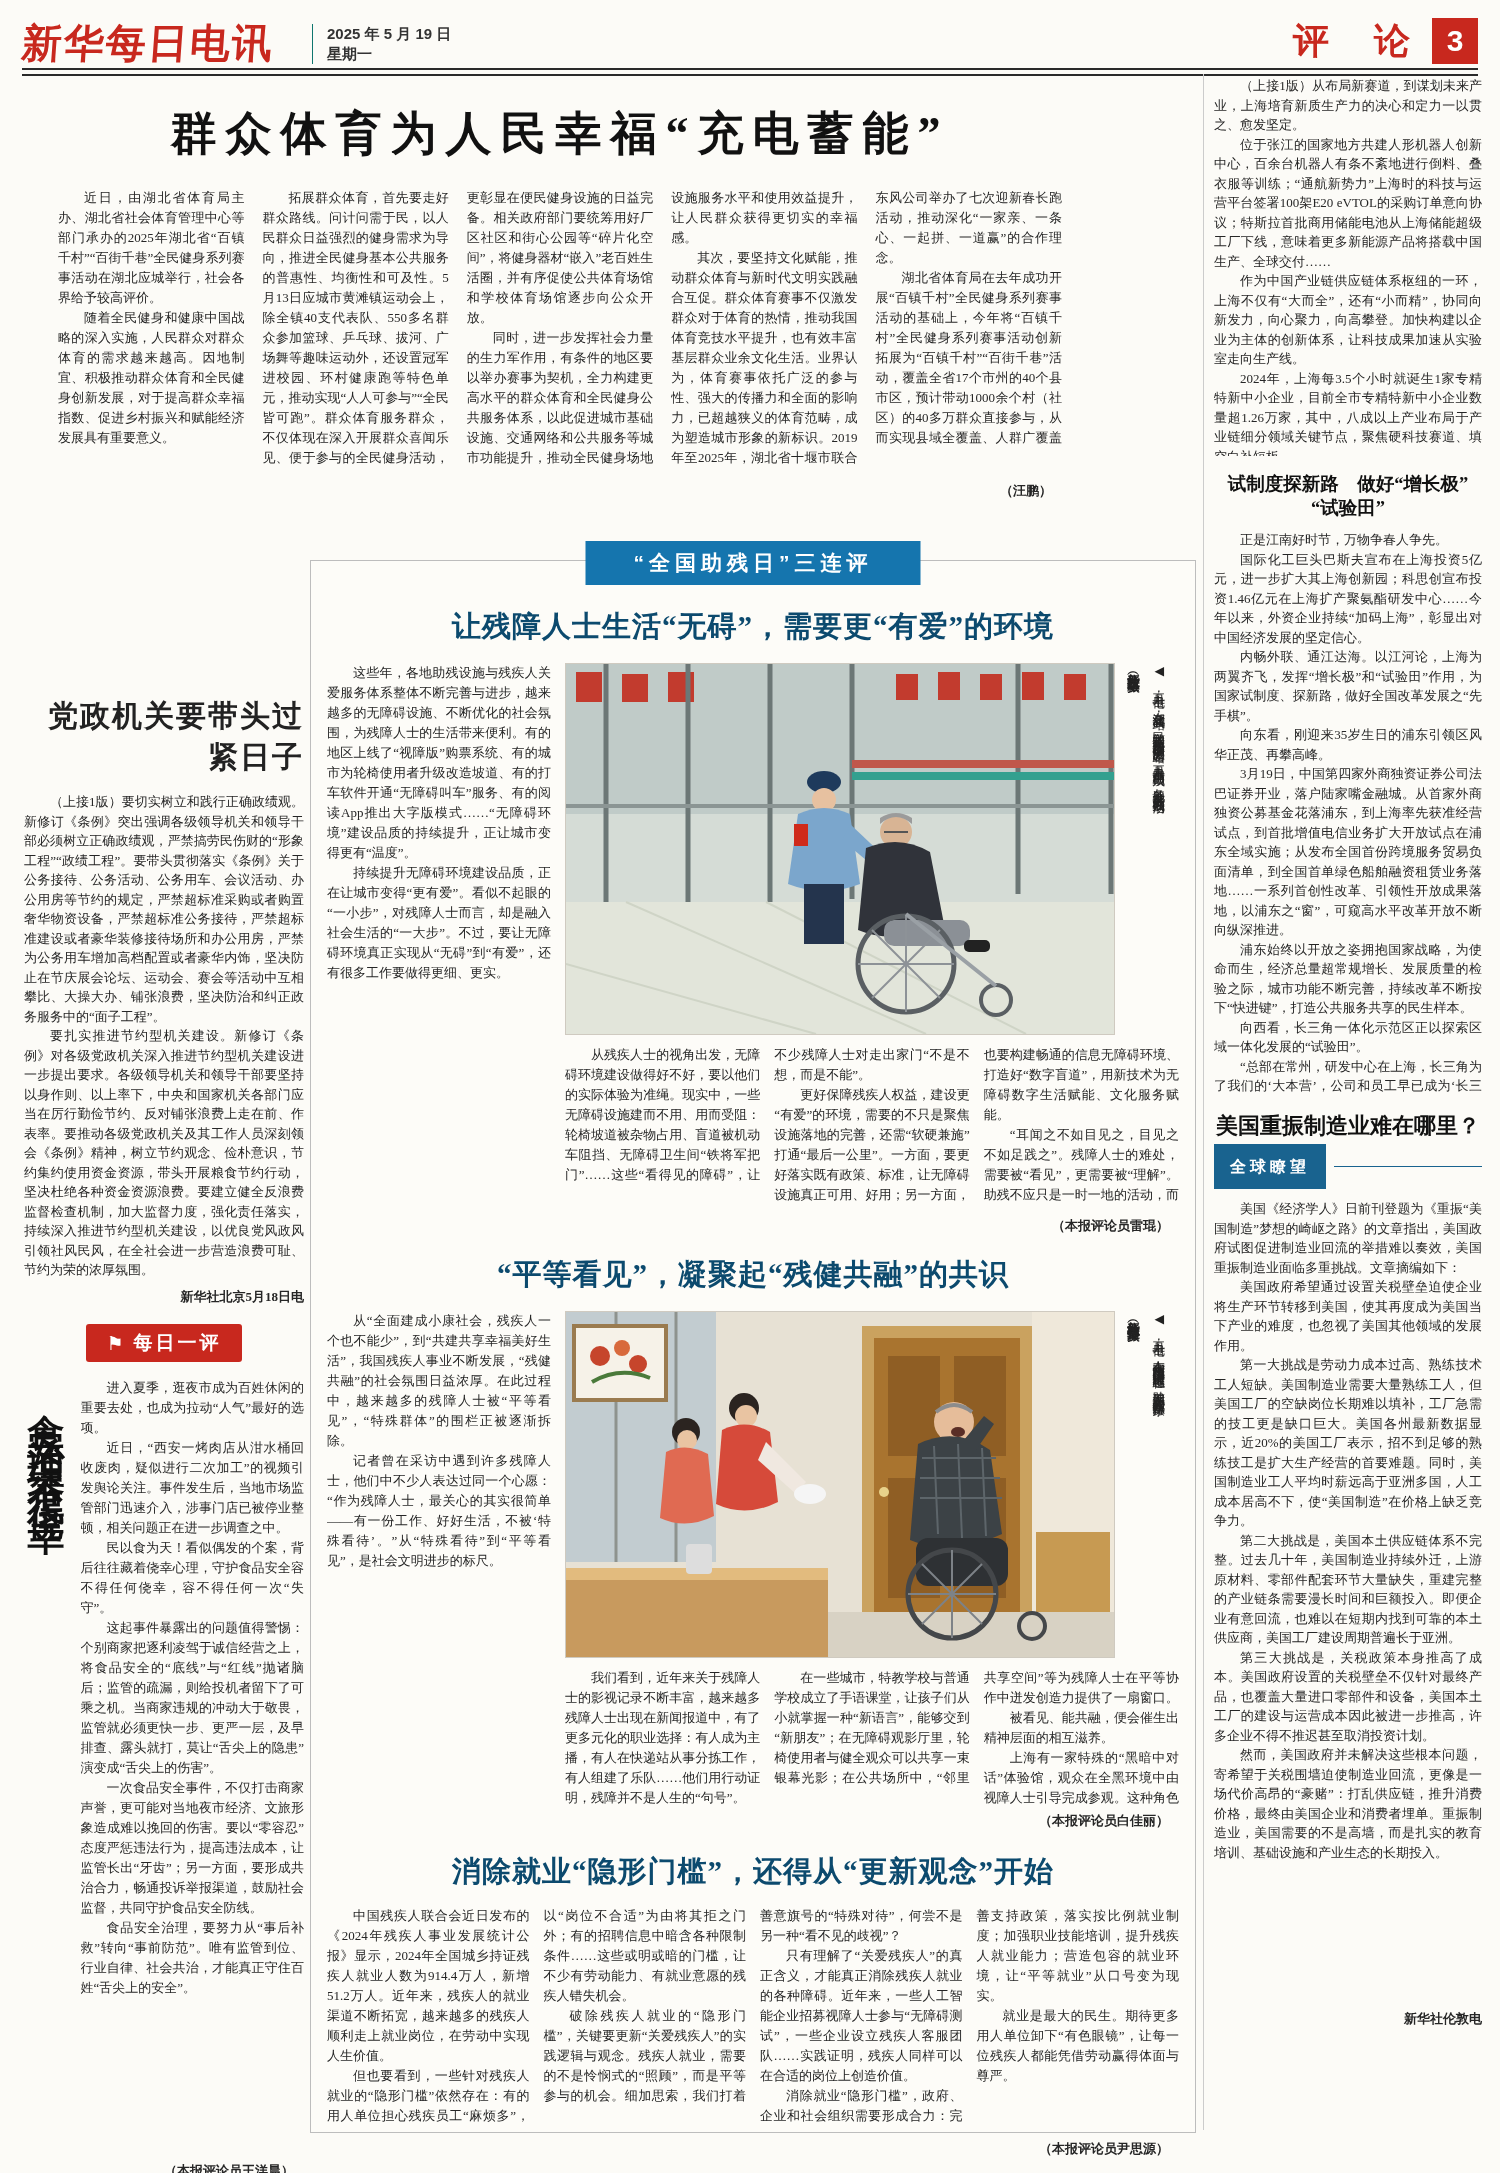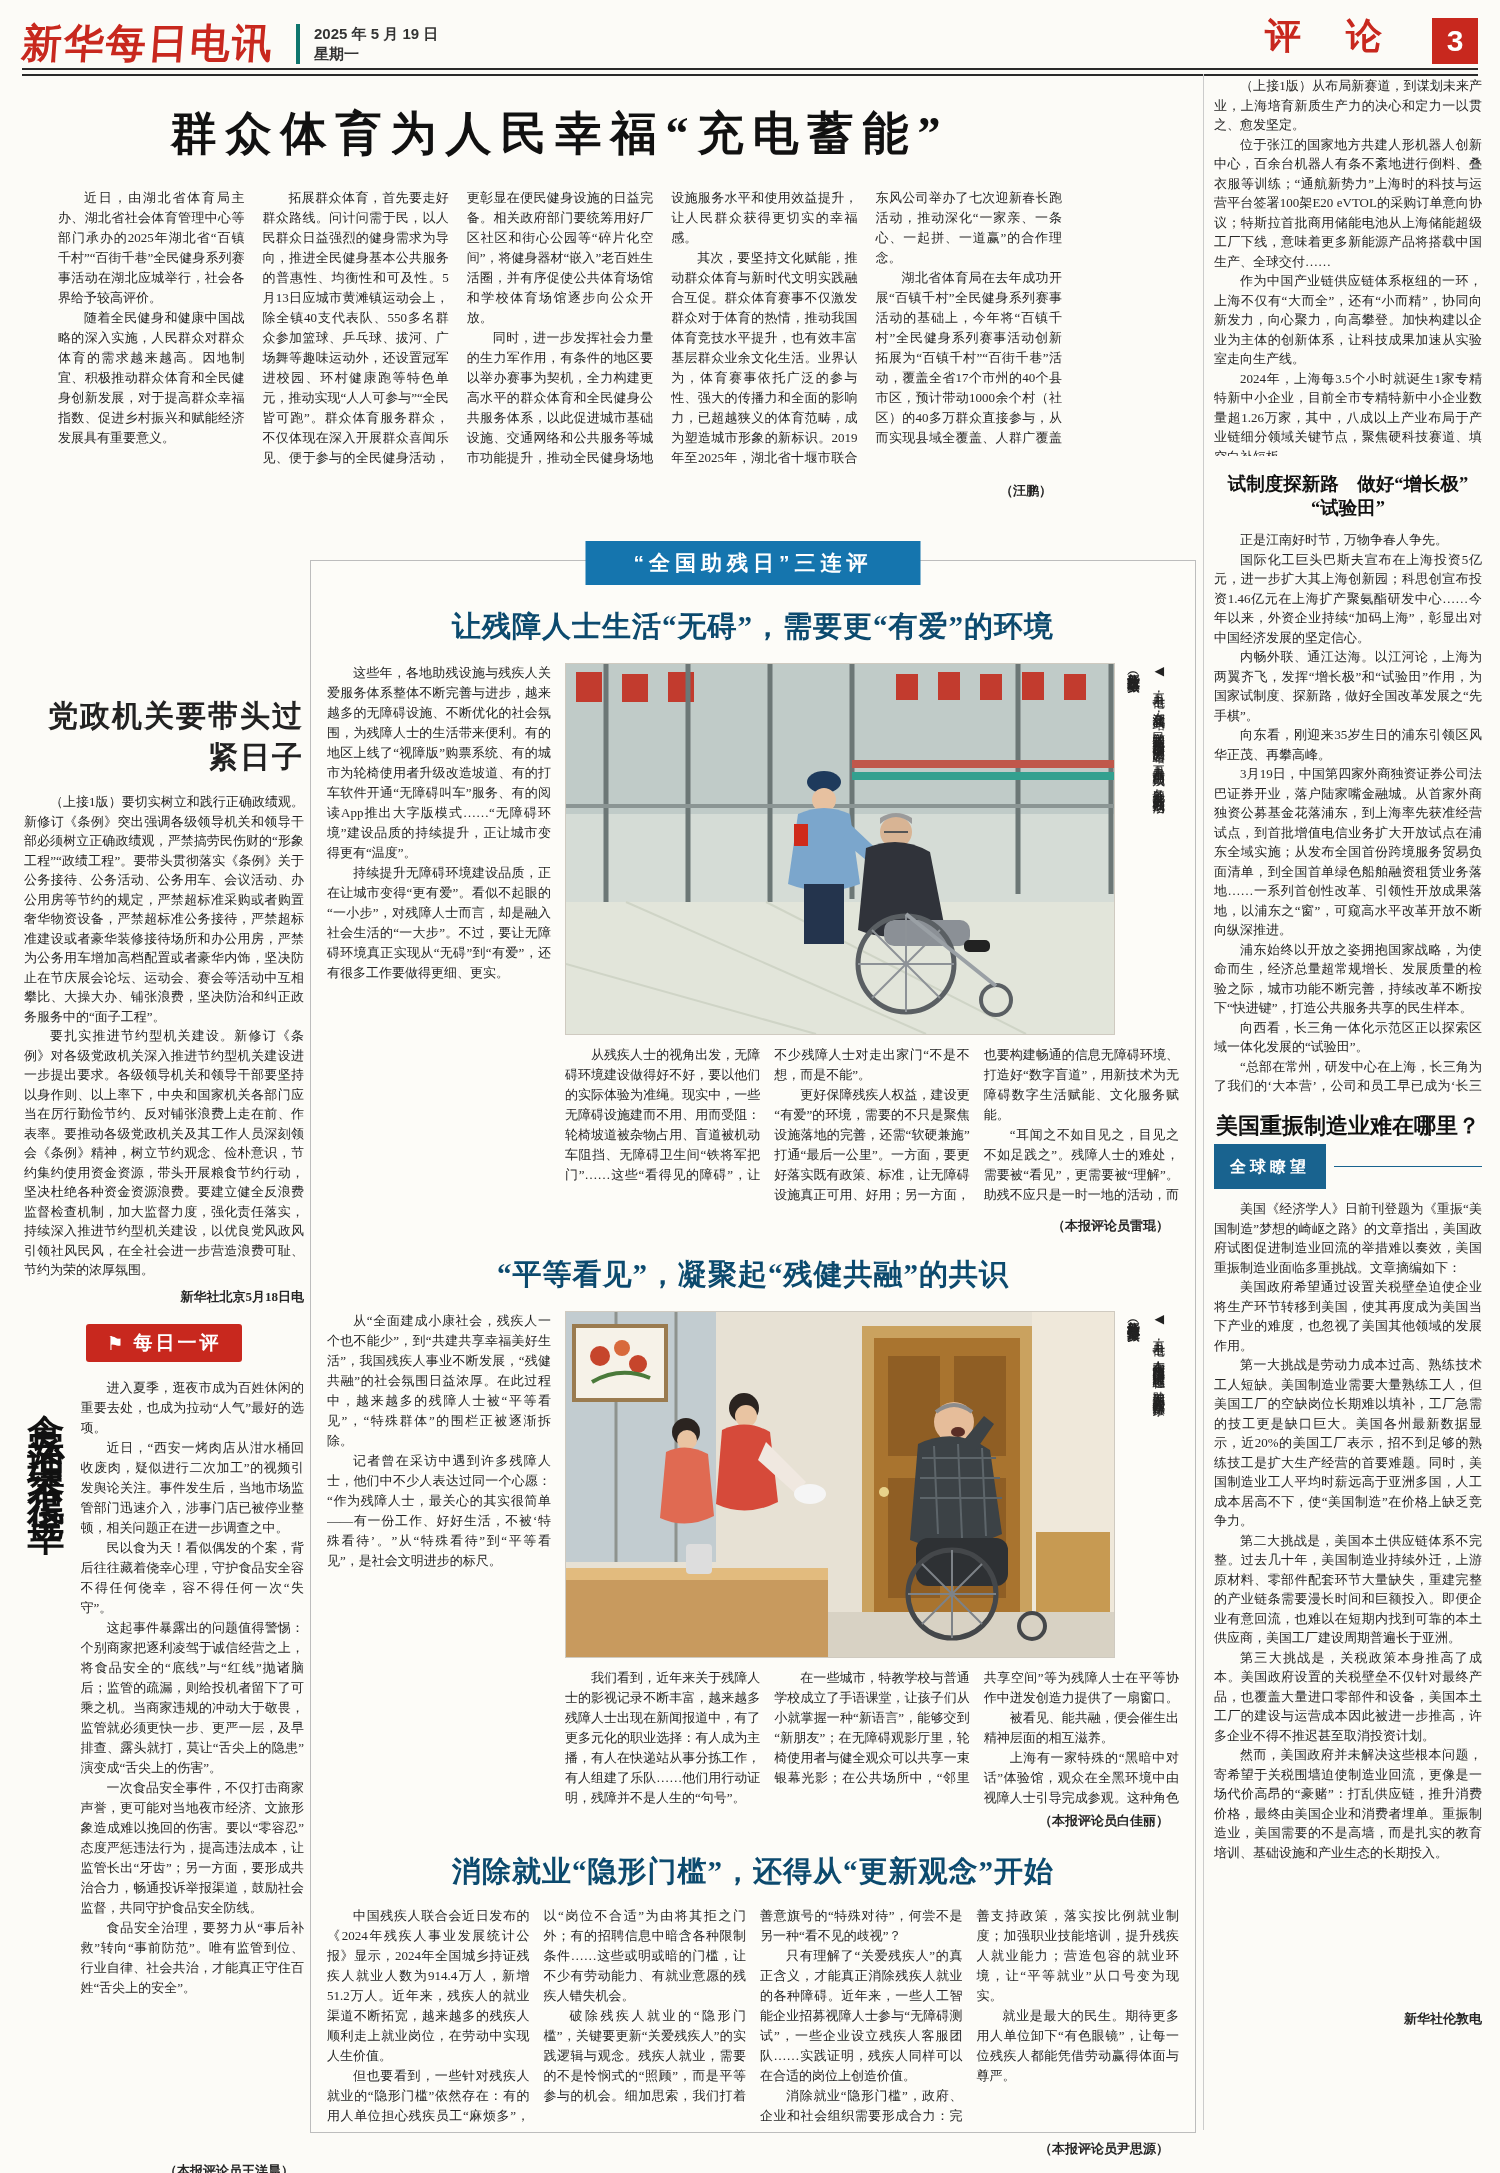--- a/index.html
+++ b/index.html
@@ -9,23 +9,23 @@
     --sans:"Liberation Sans","DejaVu Sans",sans-serif;
   }
   html,body{margin:0;padding:0;background:#e9e8e4;}
   .page{position:relative;width:1500px;height:2173px;background:#fcfbf7;overflow:hidden;
         font-family:var(--serif);color:var(--body);}
   p{margin:0;text-indent:2em;text-align:justify;}
   
   .masthead{position:absolute;left:22px;top:14px;right:22px;height:50px;display:flex;align-items:flex-end;}
   .logo{font-family:var(--serif);font-weight:900;font-size:40px;color:var(--red);
         letter-spacing:2px;line-height:1;transform:skewX(-4deg);}
-  .date-block{border-left:4px solid #0f766e;margin-left:22px;padding-left:14px;
+  .date-block{border-left:1px solid #0f766e;margin-left:38px;padding-left:14px;
         font-family:var(--sans);font-size:15px;color:#333;line-height:1.35;font-weight:700;}
-  .mast-right{margin-left:auto;display:flex;align-items:flex-start;gap:32px;}
+  .mast-right{margin-left:auto;display:flex;align-items:center;gap:4px;}
   .section-title{font-family:var(--serif);font-weight:900;font-size:36px;color:var(--red);
         letter-spacing:18px;line-height:1;}
   .pagenum{width:46px;height:46px;background:var(--red);color:#fff;font-family:var(--sans);
         font-weight:700;font-size:30px;display:flex;align-items:center;justify-content:center;}
   .toprule{position:absolute;left:22px;right:22px;top:68px;height:4px;
         border-top:2px solid #2a2a2a;border-bottom:2px solid #2a2a2a;}
   
   .lead{position:absolute;left:58px;top:82px;width:1004px;}
   .lead h1{margin:22px 0 0;font-size:46px;font-weight:900;letter-spacing:9px;
         text-align:center;color:#111;line-height:60px;}

